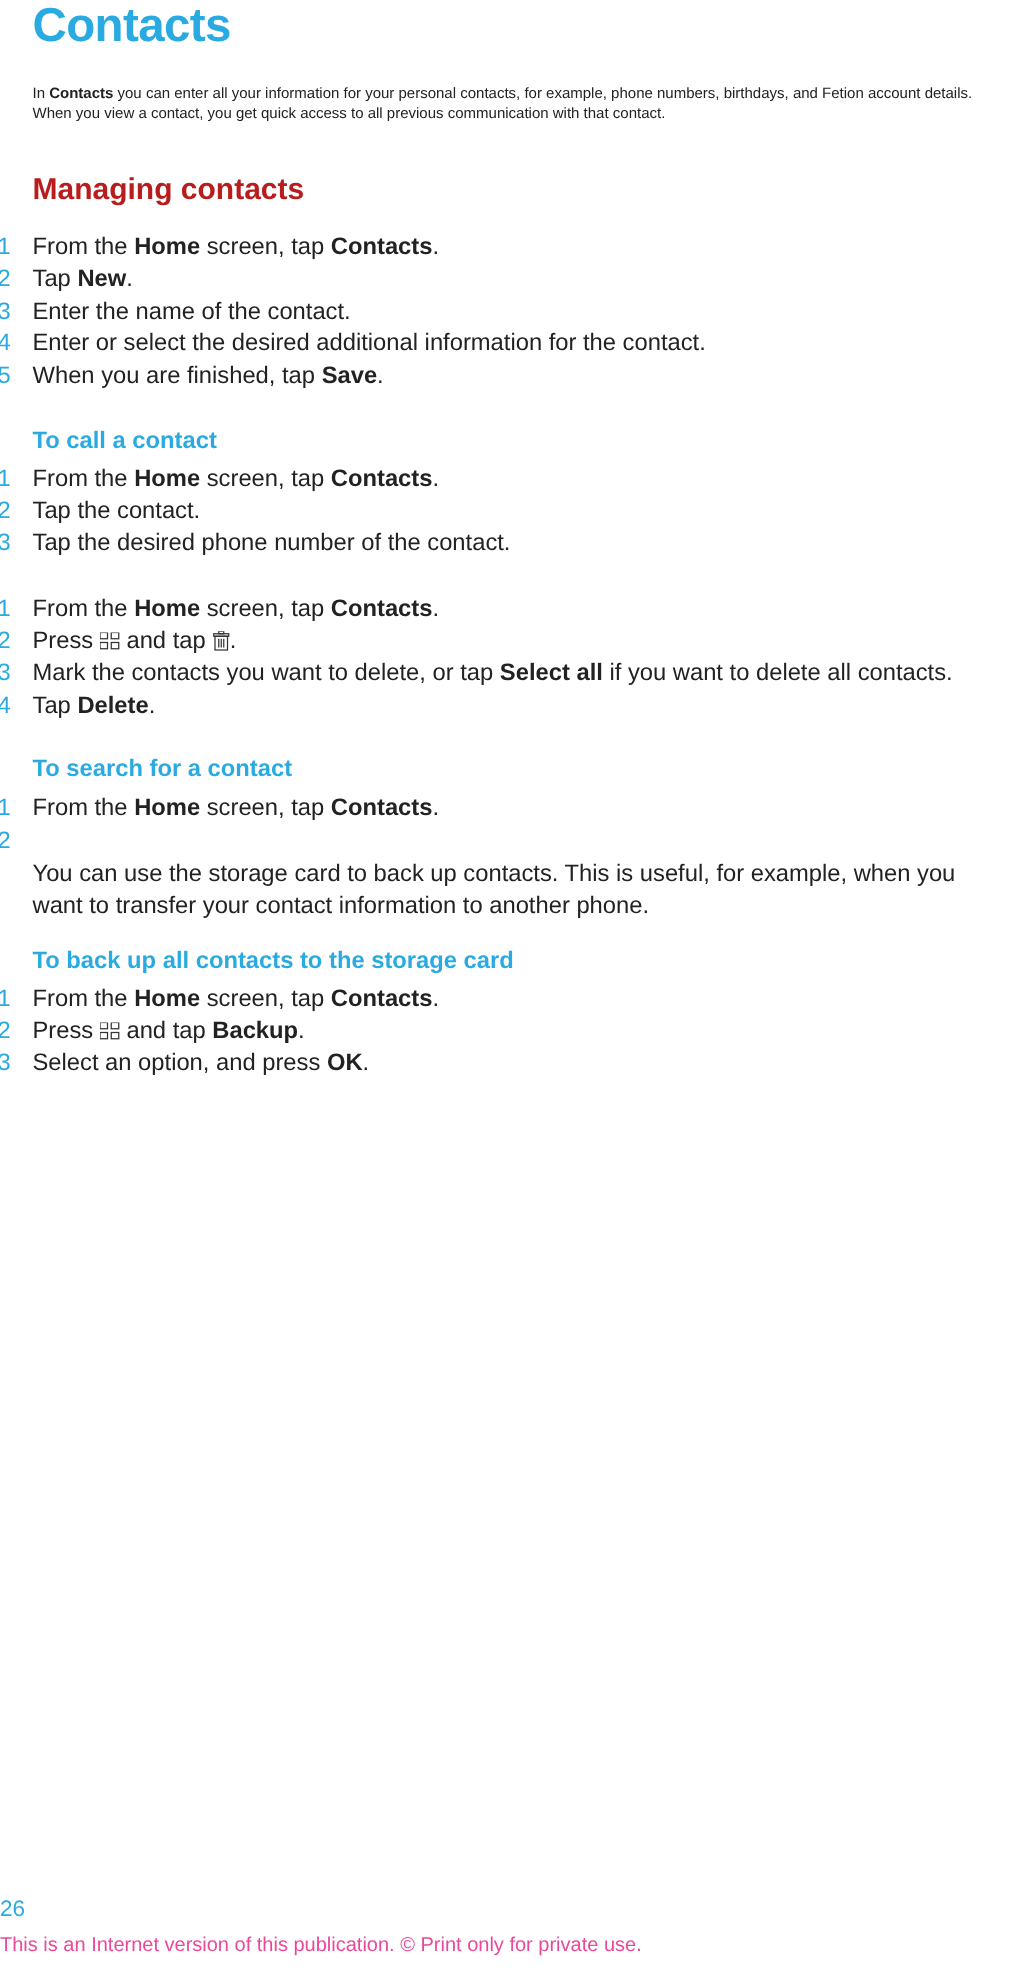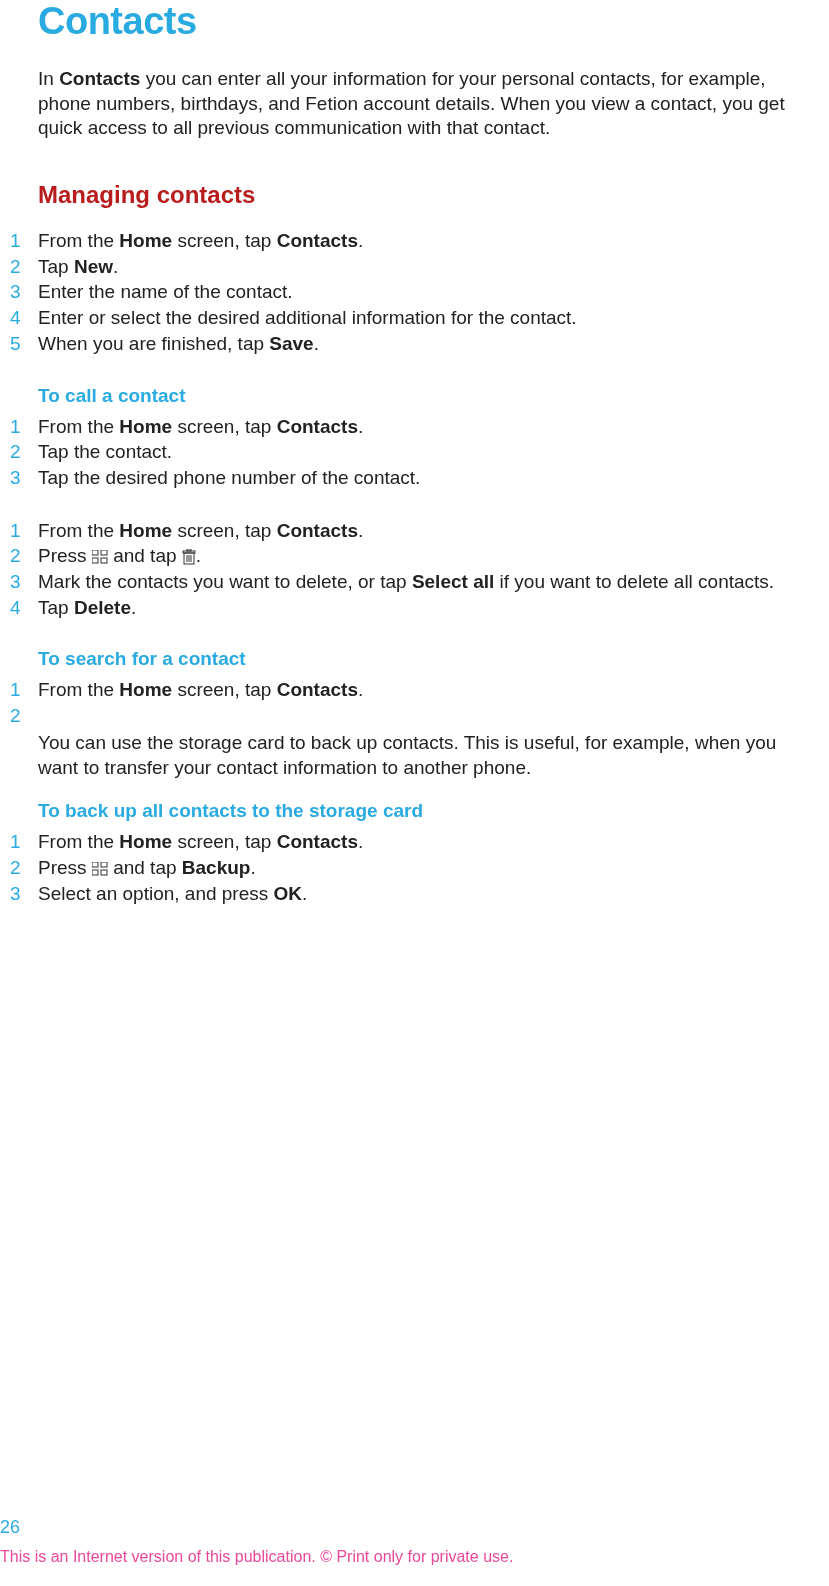--- a/index.html
+++ b/index.html
@@ -9,32 +9,32 @@
     }
     body {
       font-family: Arial, Helvetica, sans-serif;
       width: 829px;
       height: 1586px;
       background: #fff;
       position: relative;
       padding: 0;
     }
     .content {
-      padding: 0 38px;
+      padding: 0 26px;
     }
     .page-title {
       color: #29abe2;
       font-size: 38px;
       font-weight: bold;
       margin-bottom: 24px;
       letter-spacing: -0.5px;
     }
     .intro-text {
       color: #222;
-      font-size: 19px;
+      font-size: 12px;
       line-height: 1.3;
       margin-bottom: 40px;
     }
     .section-heading {
       color: #b91c1c;
       font-size: 24px;
       font-weight: bold;
       margin-bottom: 20px;
     }
     .sub-heading {

